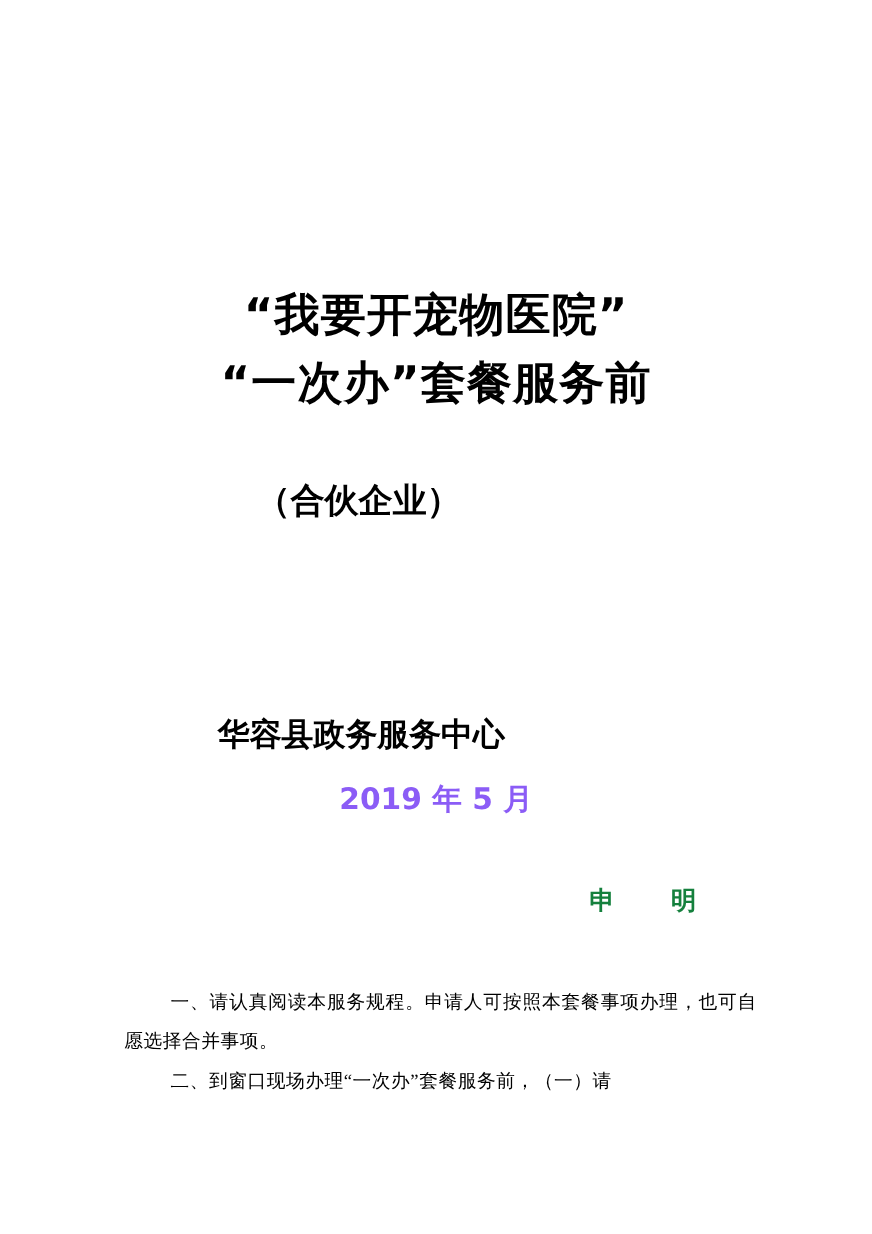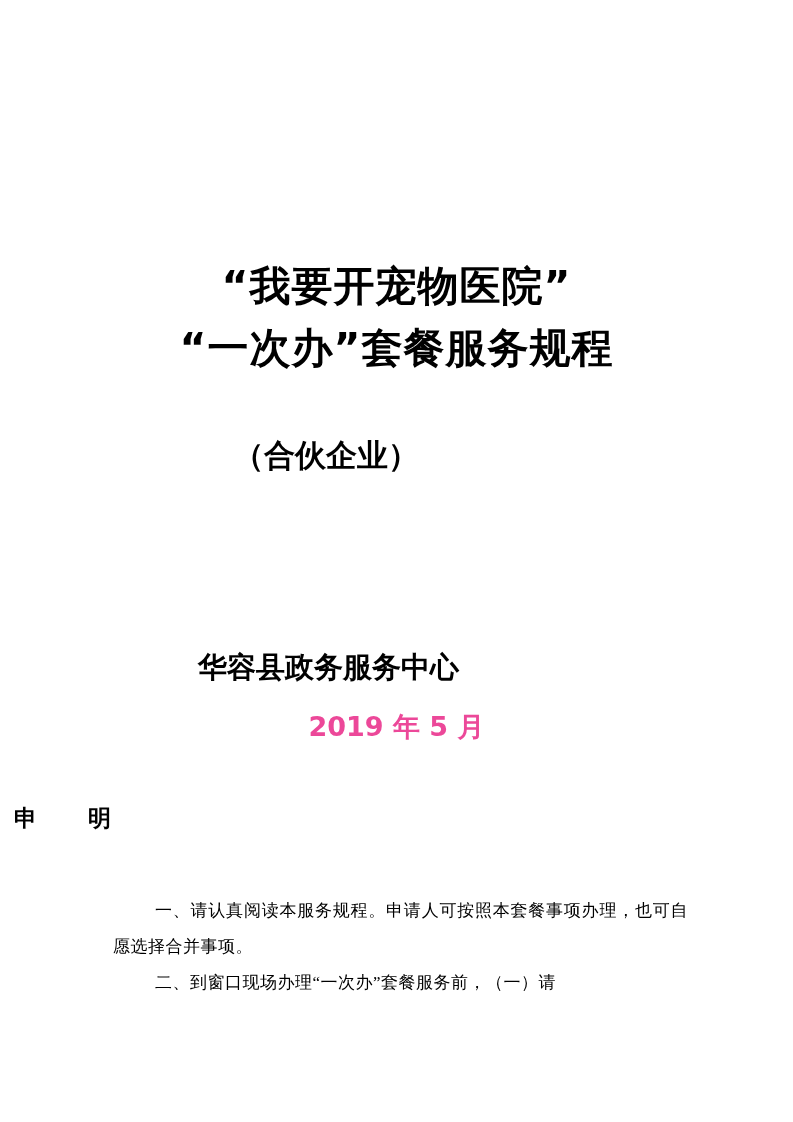--- a/index.html
+++ b/index.html
@@ -59,34 +59,34 @@
   .issue-date {
     position: absolute;
     top: 706px;
     left: 0;
     width: 793px;
     text-align: center;
     font-family: "DejaVu Sans", "Liberation Sans", sans-serif;
     font-weight: bold;
     font-size: 27px;
     line-height: 42px;
-    color: #ec4899;
+    color: #8b5cf6;
   }
   .section-heading {
     position: absolute;
     top: 803px;
     left: 0;
     width: 647px;
-    text-align: left;
+    text-align: right;
     font-family: "DejaVu Sans", "Liberation Sans", sans-serif;
     font-weight: bold;
     font-size: 23px;
     letter-spacing: 14px;
     text-indent: 14px;
-    color: #000000;
+    color: #15803d;
   }
   .body-block {
     position: absolute;
     top: 893px;
     left: 113px;
     width: 575px;
   }
   .body-para {
     font-family: "Liberation Serif", "DejaVu Serif", serif;
     font-size: 17px;
@@ -98,21 +98,21 @@
     letter-spacing: 0.5px;
   }
 </style>
 </head>
 <body>
 
 <div class="page">
 
   <div class="title-block">
     <div class="title-line">“我要开宠物医院”</div>
-    <div class="title-line">“一次办”套餐服务规程</div>
+    <div class="title-line">“一次办”套餐服务前</div>
   </div>
 
   <div class="subtitle">（合伙企业）</div>
 
   <div class="issuer">华容县政务服务中心</div>
 
   <div class="issue-date">2019 年 5 月</div>
 
   <div class="section-heading">申　明</div>
 

